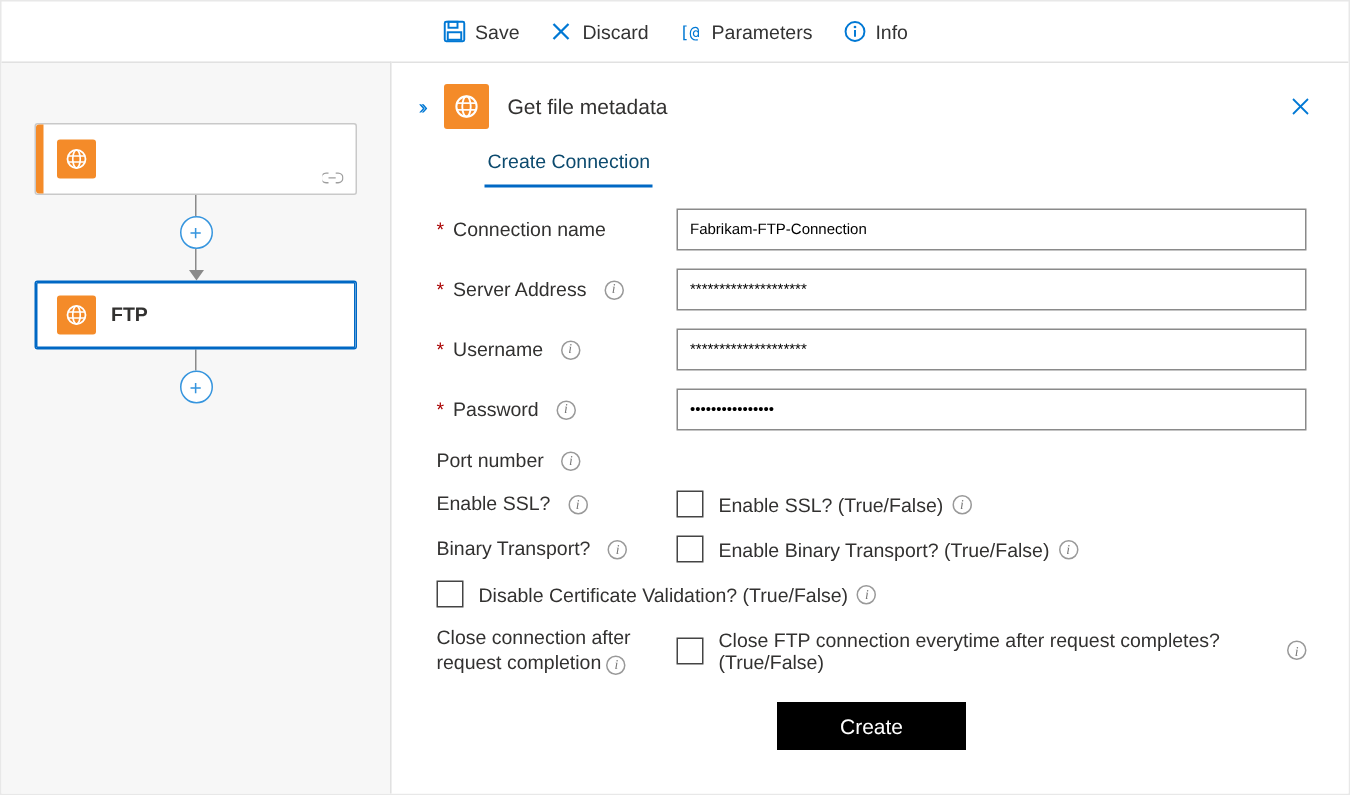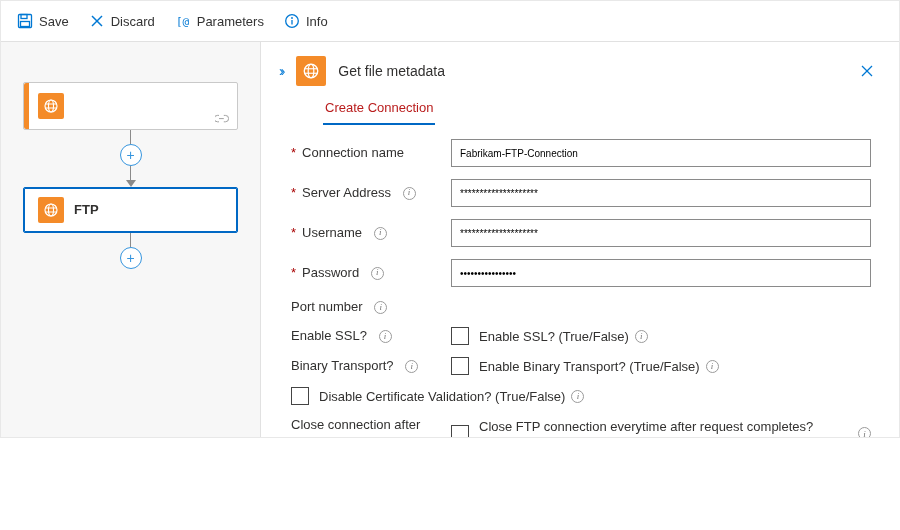--- a/index.html
+++ b/index.html
@@ -1,17 +1,17 @@
 <!DOCTYPE html>
 <html><head>
 <meta charset="utf-8">
 <style>
   * { box-sizing: border-box; margin: 0; padding: 0; }
   html, body { width: 900px; height: 530px; font-family: "Segoe UI", Arial, sans-serif; font-size: 13px; color: #323130; background: #ffffff; overflow: hidden; }
-  .outer { width: 900px; height: 438px; border: 1px solid #e8e8e8; display: flex; flex-direction: column; }
+  .outer { width: 900px; height: 530px; border: 1px solid #e8e8e8; display: flex; flex-direction: column; align-items: center; }
 
   
   .toolbar { height: 40px; display: flex; align-items: center; gap: 8px; padding: 0 10px; }
   .toolbar .tbtn { display: flex; align-items: center; gap: 6px; padding: 4px 6px; cursor: pointer; }
   .toolbar .tbtn span.label { color: #333333; }
   .tb-icon { width: 16px; height: 16px; flex: 0 0 16px; }
 
   .split { flex: 1; display: flex; min-height: 0; }
   .canvas { width: 260px; border-top: 1px solid #e1e1e1; border-right: 1px solid #e1e1e1; background: #f7f7f7; position: relative; padding-top: 40px; }
   .detail { flex: 1; border-top: 1px solid #e1e1e1; background: #ffffff; display: flex; flex-direction: column; }
@@ -31,38 +31,38 @@
 
   
   .detail-header { display: flex; align-items: center; padding: 14px 20px 6px 18px; gap: 12px; }
   .chevrons { color: #0078d4; cursor: pointer; font-size: 14px; letter-spacing: -3px; margin-right: 2px; }
   .big-icon { width: 30px; height: 30px; background: #f48b29; border-radius: 2px; display: flex; align-items: center; justify-content: center; }
   .detail-title { font-size: 14px; flex: 1; }
   .close-x { color: #0078d4; cursor: pointer; padding: 4px; }
 
   
   .tabrow { padding: 0 20px 0 62px; }
-  .tab { display: inline-block; padding: 8px 2px 8px 2px; color: #b91c1c; border-bottom: 2px solid #0068c4; font-size: 13px; }
+  .tab { display: inline-block; padding: 8px 2px 8px 2px; color: #0c4a6e; border-bottom: 2px solid #0068c4; font-size: 13px; }
 
   
   .form { padding: 14px 28px 12px 30px; overflow: auto; }
   .row { display: flex; align-items: center; margin-bottom: 12px; }
   .lbl { width: 160px; display: flex; align-items: center; gap: 4px; line-height: 1.25; }
   .lbl.two { align-items: flex-start; }
   .req { color: #a80000; margin-right: 2px; }
   .info-i { width: 13px; height: 13px; border: 1px solid #999999; border-radius: 50%; display: inline-flex; align-items: center; justify-content: center; font-size: 9px; color: #777777; font-style: italic; font-family: Georgia, serif; cursor: default; flex-shrink: 0; }
   .ctrl { flex: 1; }
   .ctrl input[type=text], .ctrl input[type=password] { width: 100%; height: 28px; border: 1px solid #8a8a8a; padding: 0 8px; font-family: inherit; font-size: 10px; }
   .ctrl input::placeholder { color: #6d6d6d; }
   .check-row { display: flex; align-items: center; gap: 10px; }
   .chkbox { width: 18px; height: 18px; border: 1px solid #444444; background: #ffffff; cursor: pointer; flex-shrink: 0; }
   .check-label { display: flex; align-items: center; gap: 6px; }
 
   .footer { display: flex; justify-content: center; padding: 6px 0 0 0; }
-  .create-btn { background: #be185d; color: #ffffff; border: none; padding: 8px 42px; font-size: 14px; cursor: pointer; }
+  .create-btn { background: #000000; color: #ffffff; border: none; padding: 8px 42px; font-size: 14px; cursor: pointer; }
 
   svg { display: block; }
 </style>
 </head>
 <body>
 
 <div class="outer">
 
   <div class="toolbar">
     <div class="tbtn">

